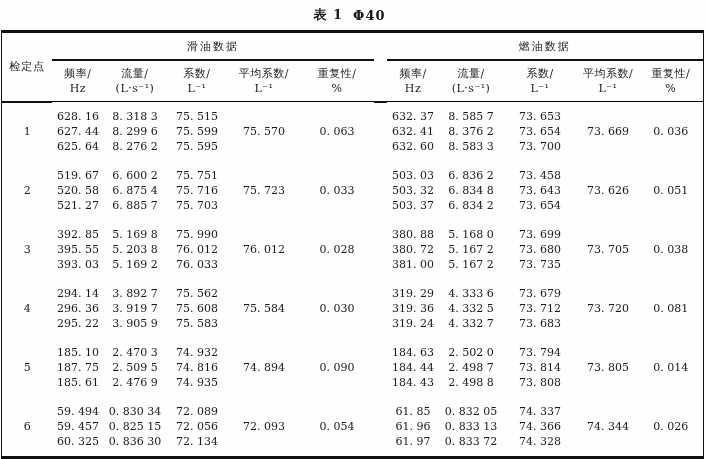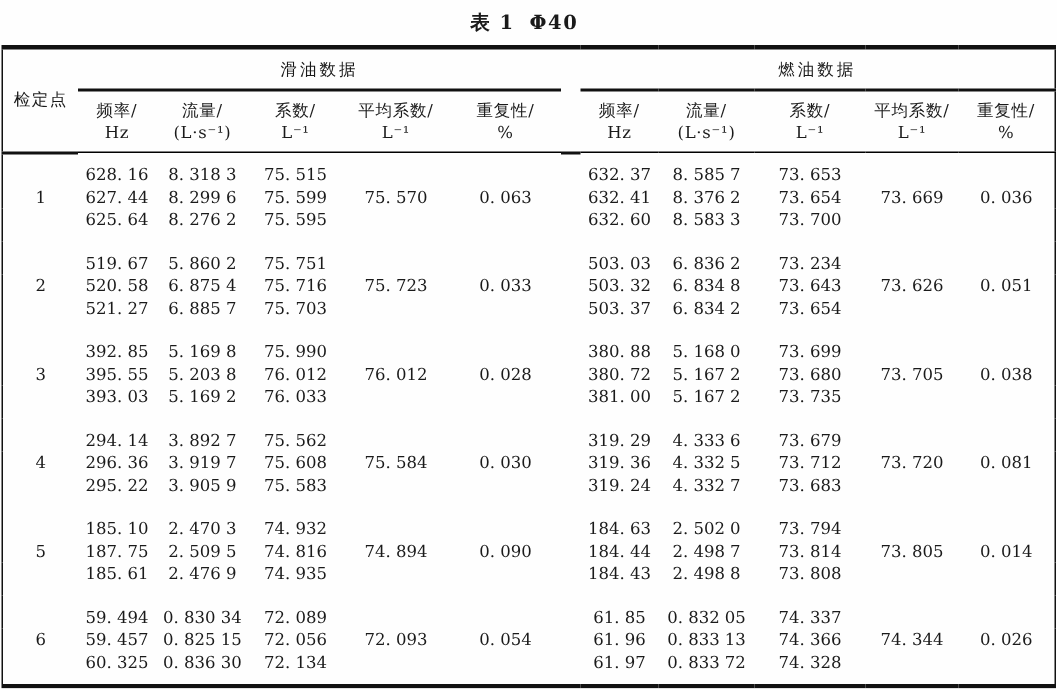--- a/index.html
+++ b/index.html
@@ -147,28 +147,28 @@
           <td class="pb">625. 64</td>
           <td class="pb">8. 276 2</td>
           <td class="pb">75. 595</td>
           <td class="pb">632. 60</td>
           <td class="pb">8. 583 3</td>
           <td class="pb">73. 700</td>
         </tr>
         <tr>
           <td rowspan="3" class="mid">2</td>
           <td class="pt">519. 67</td>
-          <td class="pt">5. 860 2</td>
+          <td class="pt">6. 600 2</td>
           <td class="pt">75. 751</td>
           <td rowspan="3" class="mid">75. 723</td>
           <td rowspan="3" class="mid">0. 033</td>
           <td rowspan="3" class="mid"></td>
           <td class="pt">503. 03</td>
           <td class="pt">6. 836 2</td>
-          <td class="pt">73. 234</td>
+          <td class="pt">73. 458</td>
           <td rowspan="3" class="mid">73. 626</td>
           <td rowspan="3" class="mid">0. 051</td>
         </tr>
         <tr>
           <td>520. 58</td>
           <td>6. 875 4</td>
           <td>75. 716</td>
           <td>503. 32</td>
           <td>6. 834 8</td>
           <td>73. 643</td>

